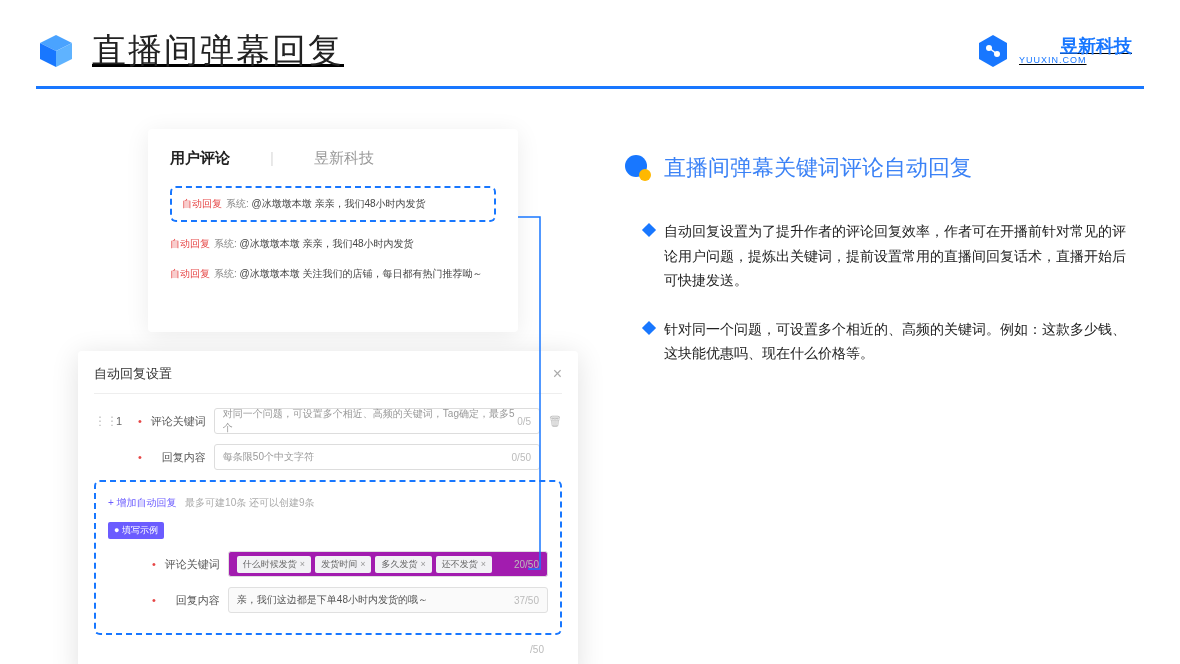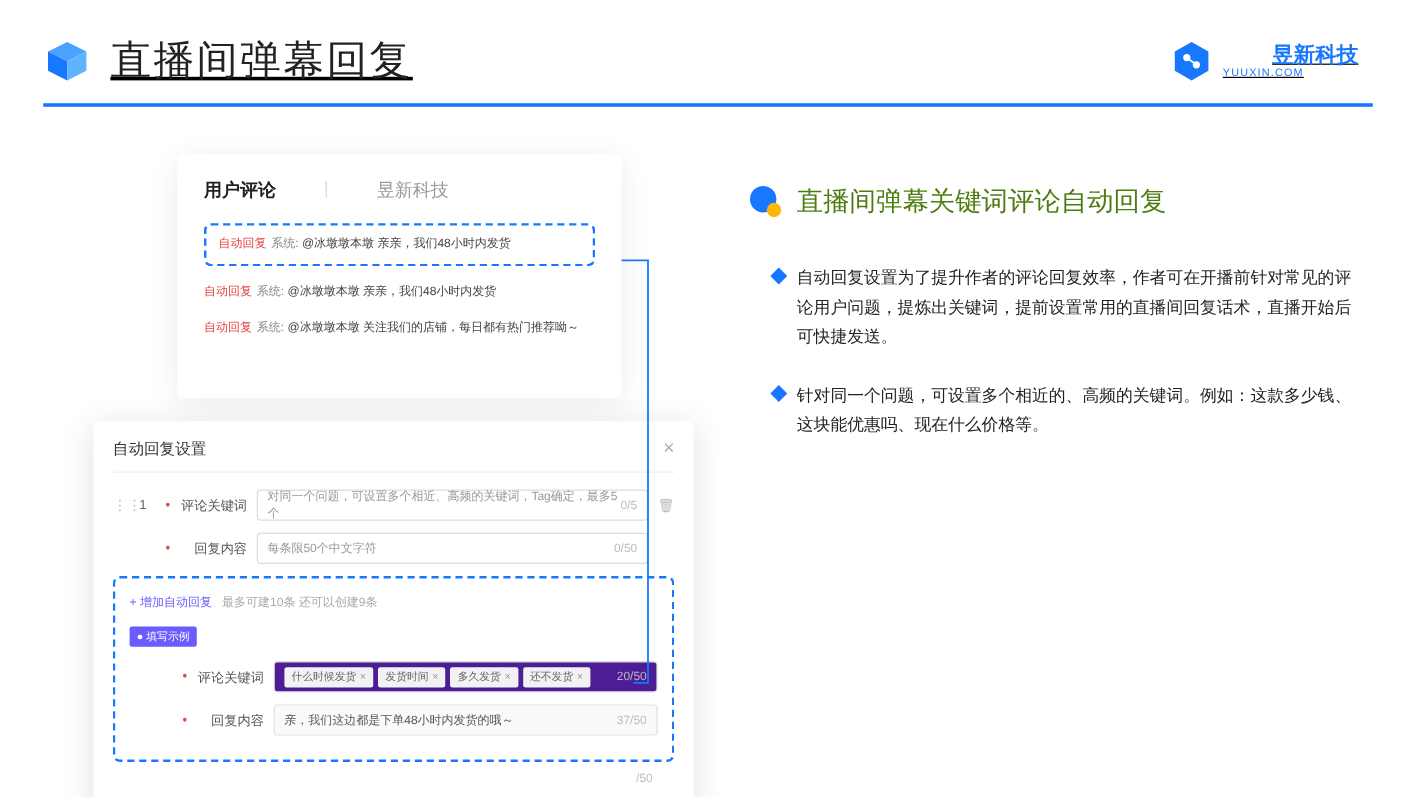--- a/index.html
+++ b/index.html
@@ -97,21 +97,21 @@
 
 
 .connector {
   position: absolute; pointer-events: none;
   left: 0; top: 0; width: 600px; height: 500px;
 }
 
 
 .section-head { display: flex; align-items: center; gap: 12px; margin-bottom: 36px; }
 .dot-icon { width: 28px; height: 28px; position: relative; }
-.section-title { font-size: 22px; color: #4d7c0f; font-weight: 500; }
+.section-title { font-size: 22px; color: #3b82f6; font-weight: 500; }
 .bullet { display: flex; gap: 10px; margin-bottom: 24px; padding-left: 20px; }
 .diamond { width: 10px; height: 10px; background: #1877ff; transform: rotate(45deg); margin-top: 6px; flex-shrink: 0; }
 .bullet-text { font-size: 14px; color: #222; line-height: 1.75; }
 
 </style>
 </head>
 <body>
 
 <div class="header">
   <div class="header-left">
@@ -193,21 +193,21 @@
         <div style="margin-bottom:6px;">
           <span class="add-link">+ 增加自动回复</span>
           <span class="add-hint">最多可建10条 还可以创建9条</span>
         </div>
         <span class="example-badge">● 填写示例</span>
 
         <div class="form-row" style="margin-top:6px;">
           <span style="width:36px"></span>
           <span class="req-dot">•</span>
           <span class="form-label">评论关键词</span>
-          <div class="form-input" style="border-color:#e0e0e0;background:#4c1d95">
+          <div class="form-input" style="border-color:#e0e0e0;background:#a21caf">
             <span id="ex-pills"><span class="pill">什么时候发货<span class="x">×</span></span><span class="pill">发货时间<span class="x">×</span></span><span class="pill">多久发货<span class="x">×</span></span><span class="pill">还不发货<span class="x">×</span></span></span>
             <span class="char-count">20/50</span>
           </div>
         </div>
         <div class="form-row">
           <span style="width:36px"></span>
           <span class="req-dot">•</span>
           <span class="form-label">回复内容</span>
           <div class="form-input" style="border-color:#e0e0e0;background:#fafafa;color:#555">
             <span>亲，我们这边都是下单48小时内发货的哦～</span>

